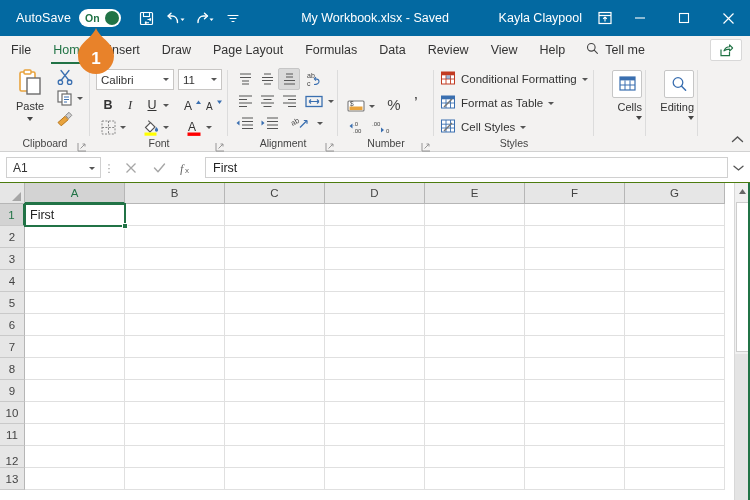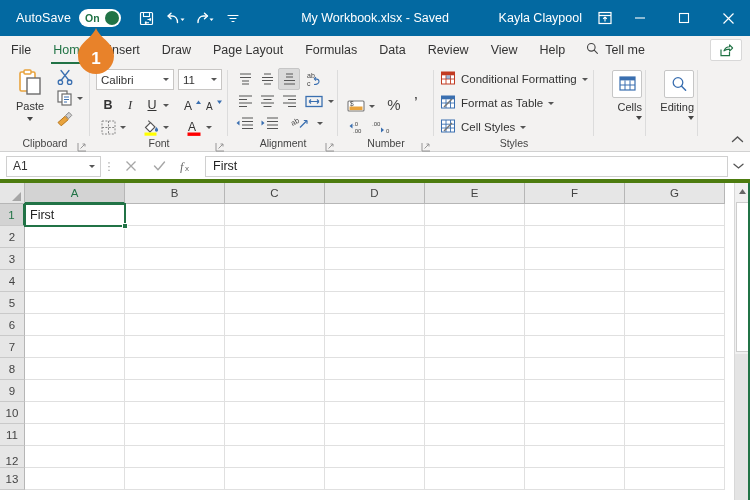--- a/index.html
+++ b/index.html
@@ -147,21 +147,21 @@
   .big-btn .btxt { font-size: 11px; color: #333; margin-top: 3px; }
   .collapse-ribbon {
     position: absolute; right: 6px; bottom: 5px; cursor: pointer;
     font-size: 11px; color: #555;
   }
 
   
   .fbar {
     position: absolute; top: 153px; left: 0; width: 750px; height: 30px;
     background: #ffffff; display: flex; align-items: center;
-    border-bottom: 4px solid #4d7c0f;
+    border-bottom: 1px solid #4d7c0f;
   }
   .namebox {
     margin-left: 6px; width: 95px; height: 21px; background: #fff;
     border: 1px solid #d0d0d0; display: flex; align-items: center;
     font-size: 12px; color: #333; padding-left: 6px; cursor: text;
   }
   .namebox .nb-arr { margin-left: auto; margin-right: 5px; }
   .fb-dots {
     width: 16px; text-align: center; color: #9a9a9a; font-size: 11px;
     letter-spacing: 0; line-height: 10px; cursor: pointer;

